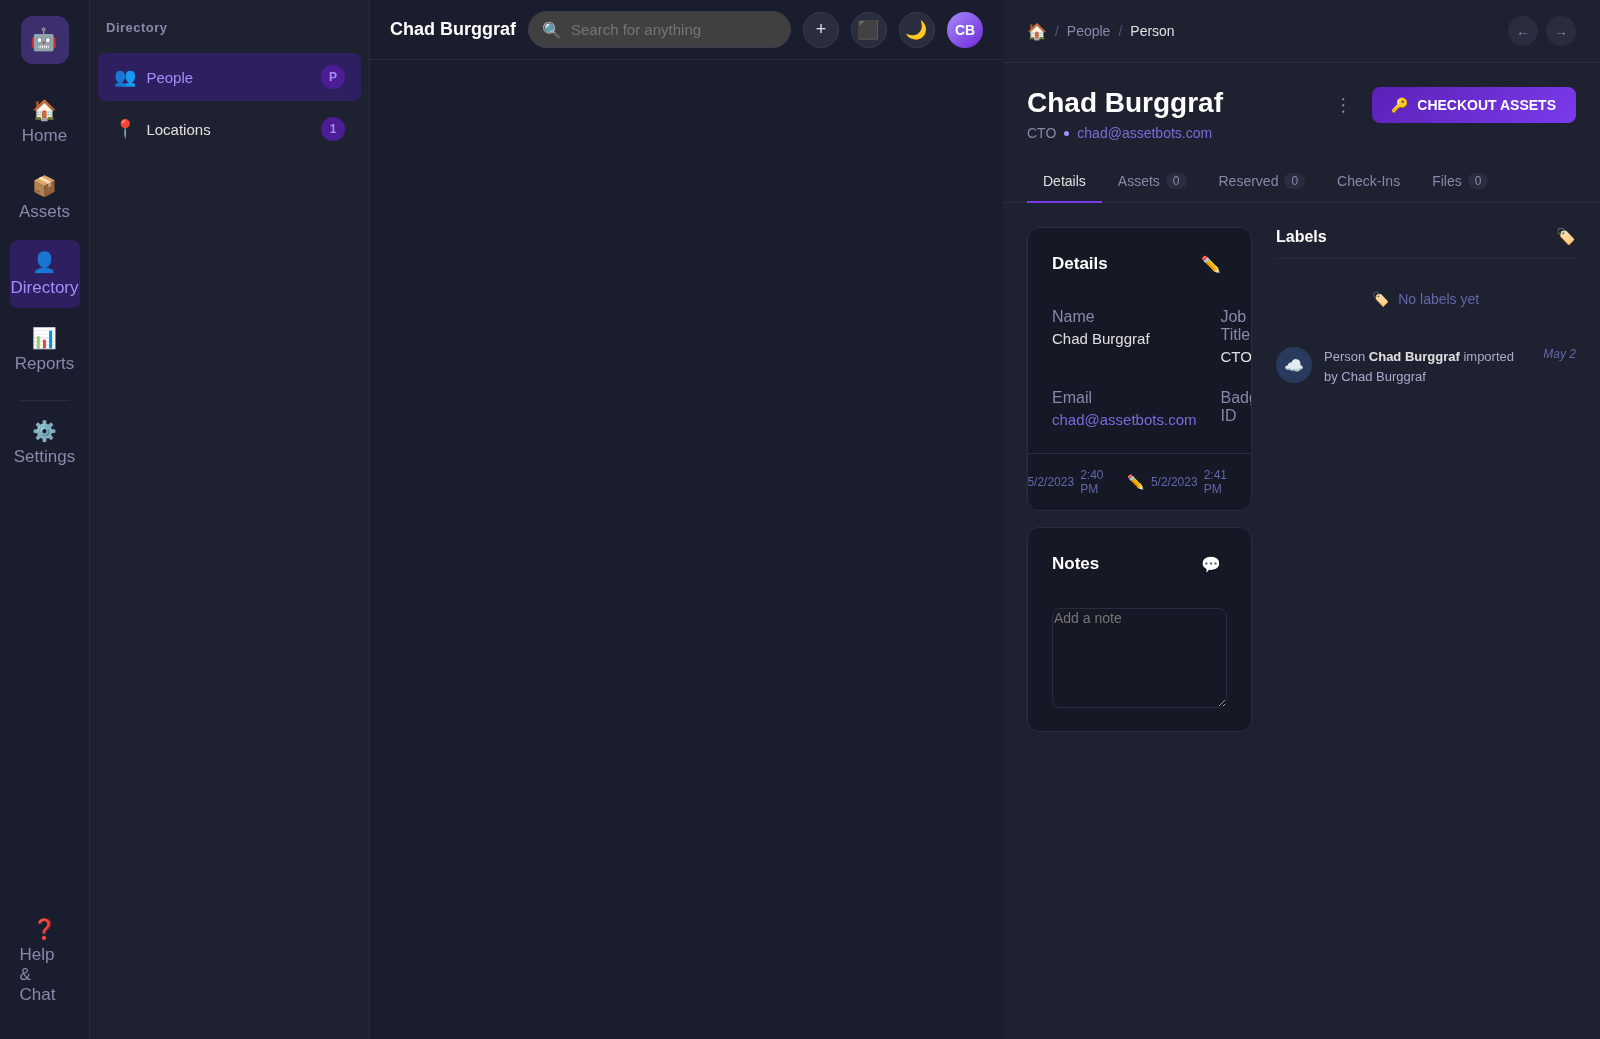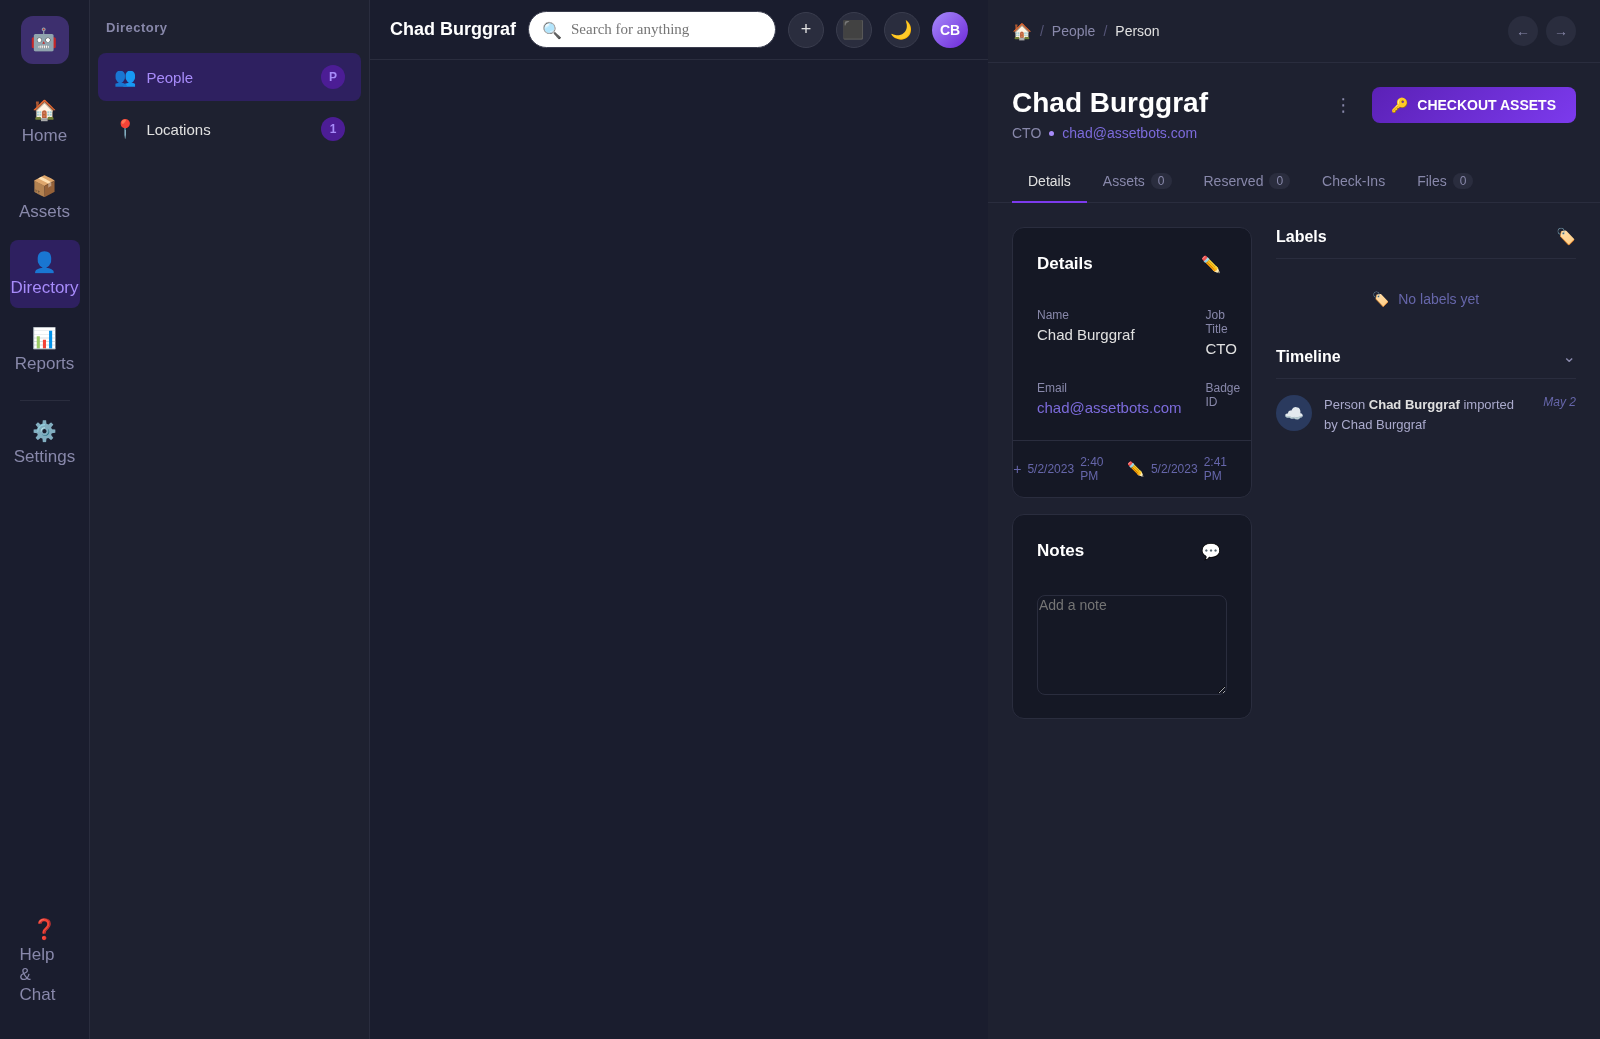--- a/index.html
+++ b/index.html
@@ -136,28 +136,27 @@
       white-space: nowrap;
     }
     .search-bar {
       flex: 1;
       max-width: 560px;
       margin: 0 auto;
       position: relative;
     }
     .search-bar input {
       width: 100%;
-      background: #ffffff;
+      background: #404040;
       border: 1px solid #3a3d4e;
       border-radius: 25px;
       padding: 9px 20px 9px 42px;
       color: #8888aa;
       font-size: 15px;
       outline: none;
-      font-family: Liberation Serif, serif;
     }
     .search-bar input::placeholder { color: #6666888; }
     .search-icon-wrap {
       position: absolute;
       left: 14px;
       top: 50%;
       transform: translateY(-50%);
       color: #6666aa;
       font-size: 16px;
     }
@@ -375,21 +374,21 @@
     }
 
     
     .details-grid {
       display: grid;
       grid-template-columns: 1fr 1fr;
       gap: 24px;
       padding: 8px 24px 24px;
     }
     .detail-field label {
-      font-size: 12px;
+      font-size: 16px;
       color: #8888aa;
       display: block;
       margin-bottom: 4px;
       font-weight: 500;
     }
     .detail-field .field-value {
       font-size: 15px;
       color: #e0e0e0;
     }
     .detail-field .field-value.link {
@@ -695,24 +694,20 @@
             <span class="panel-title">Labels</span>
             <span class="panel-icon">🏷️</span>
           </div>
           <div class="no-labels">
             <span>🏷️</span>
             <span>No labels yet</span>
           </div>
         </div>
 
         <div class="panel-section">
-          <div class="timeline-header-row">
-            <span class="panel-title">Timeline</span>
-            <span class="collapse-btn">⌄</span>
-          </div>
           <div class="timeline-item">
             <div class="timeline-icon">☁️</div>
             <div class="timeline-content">
               <span>Person </span><strong>Chad Burggraf</strong><span> imported by Chad Burggraf</span>
             </div>
             <div class="timeline-date">May 2</div>
           </div>
         </div>
 
       </div>

